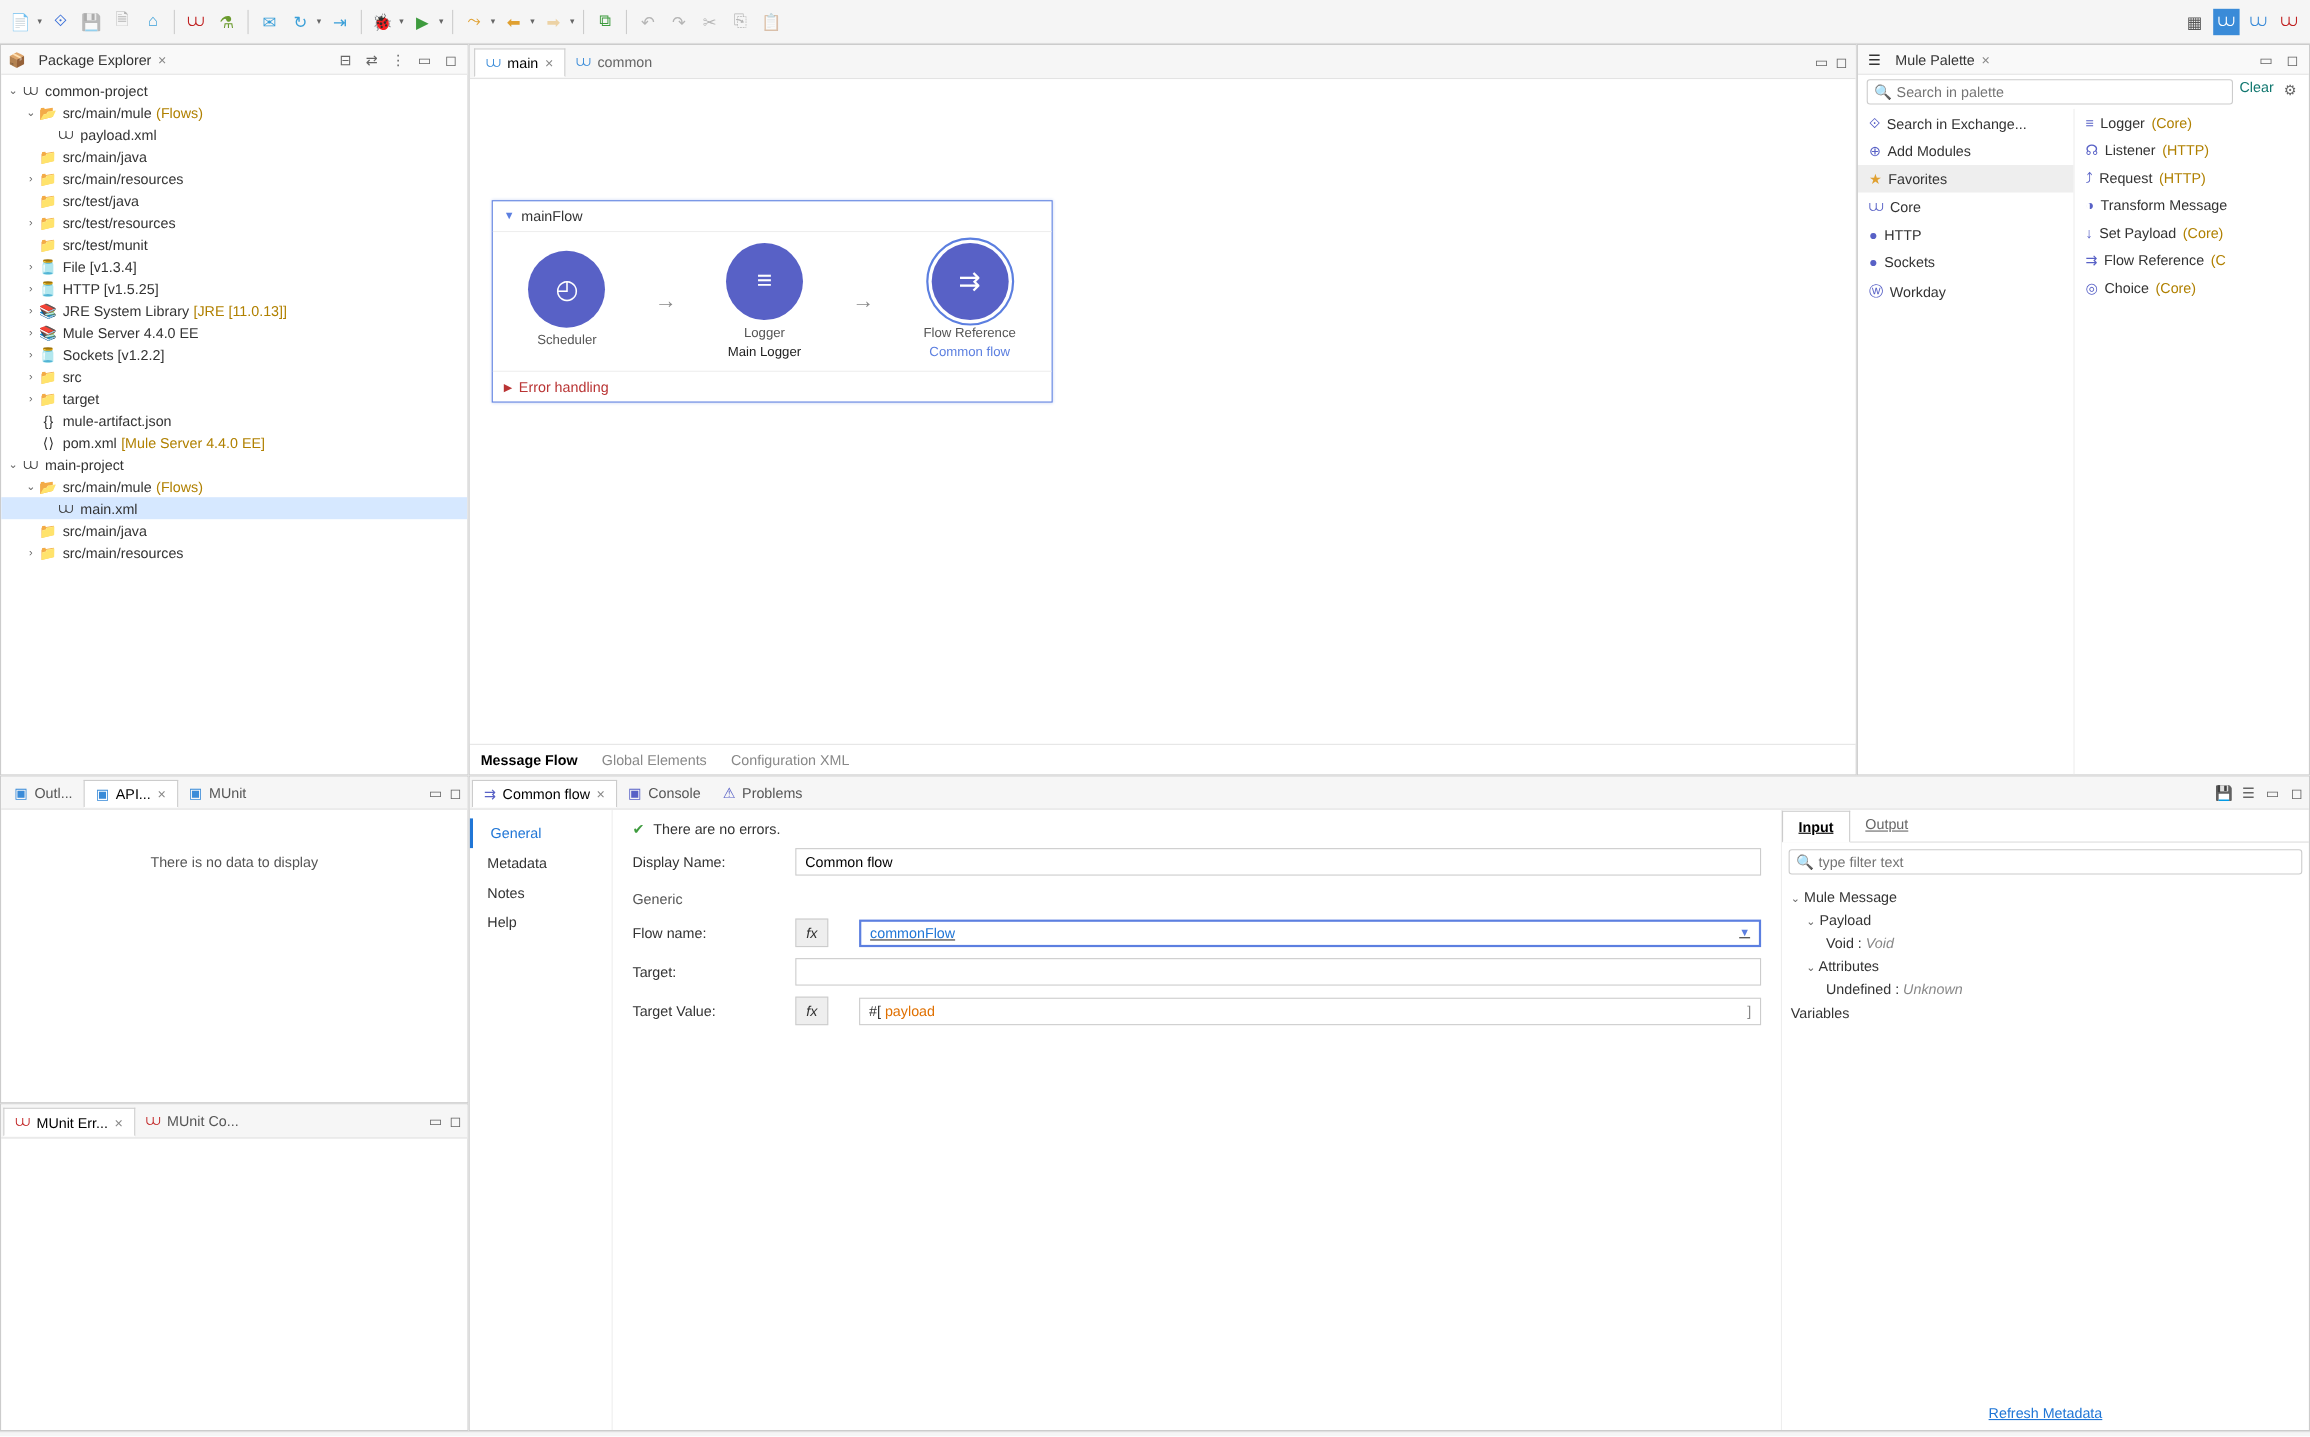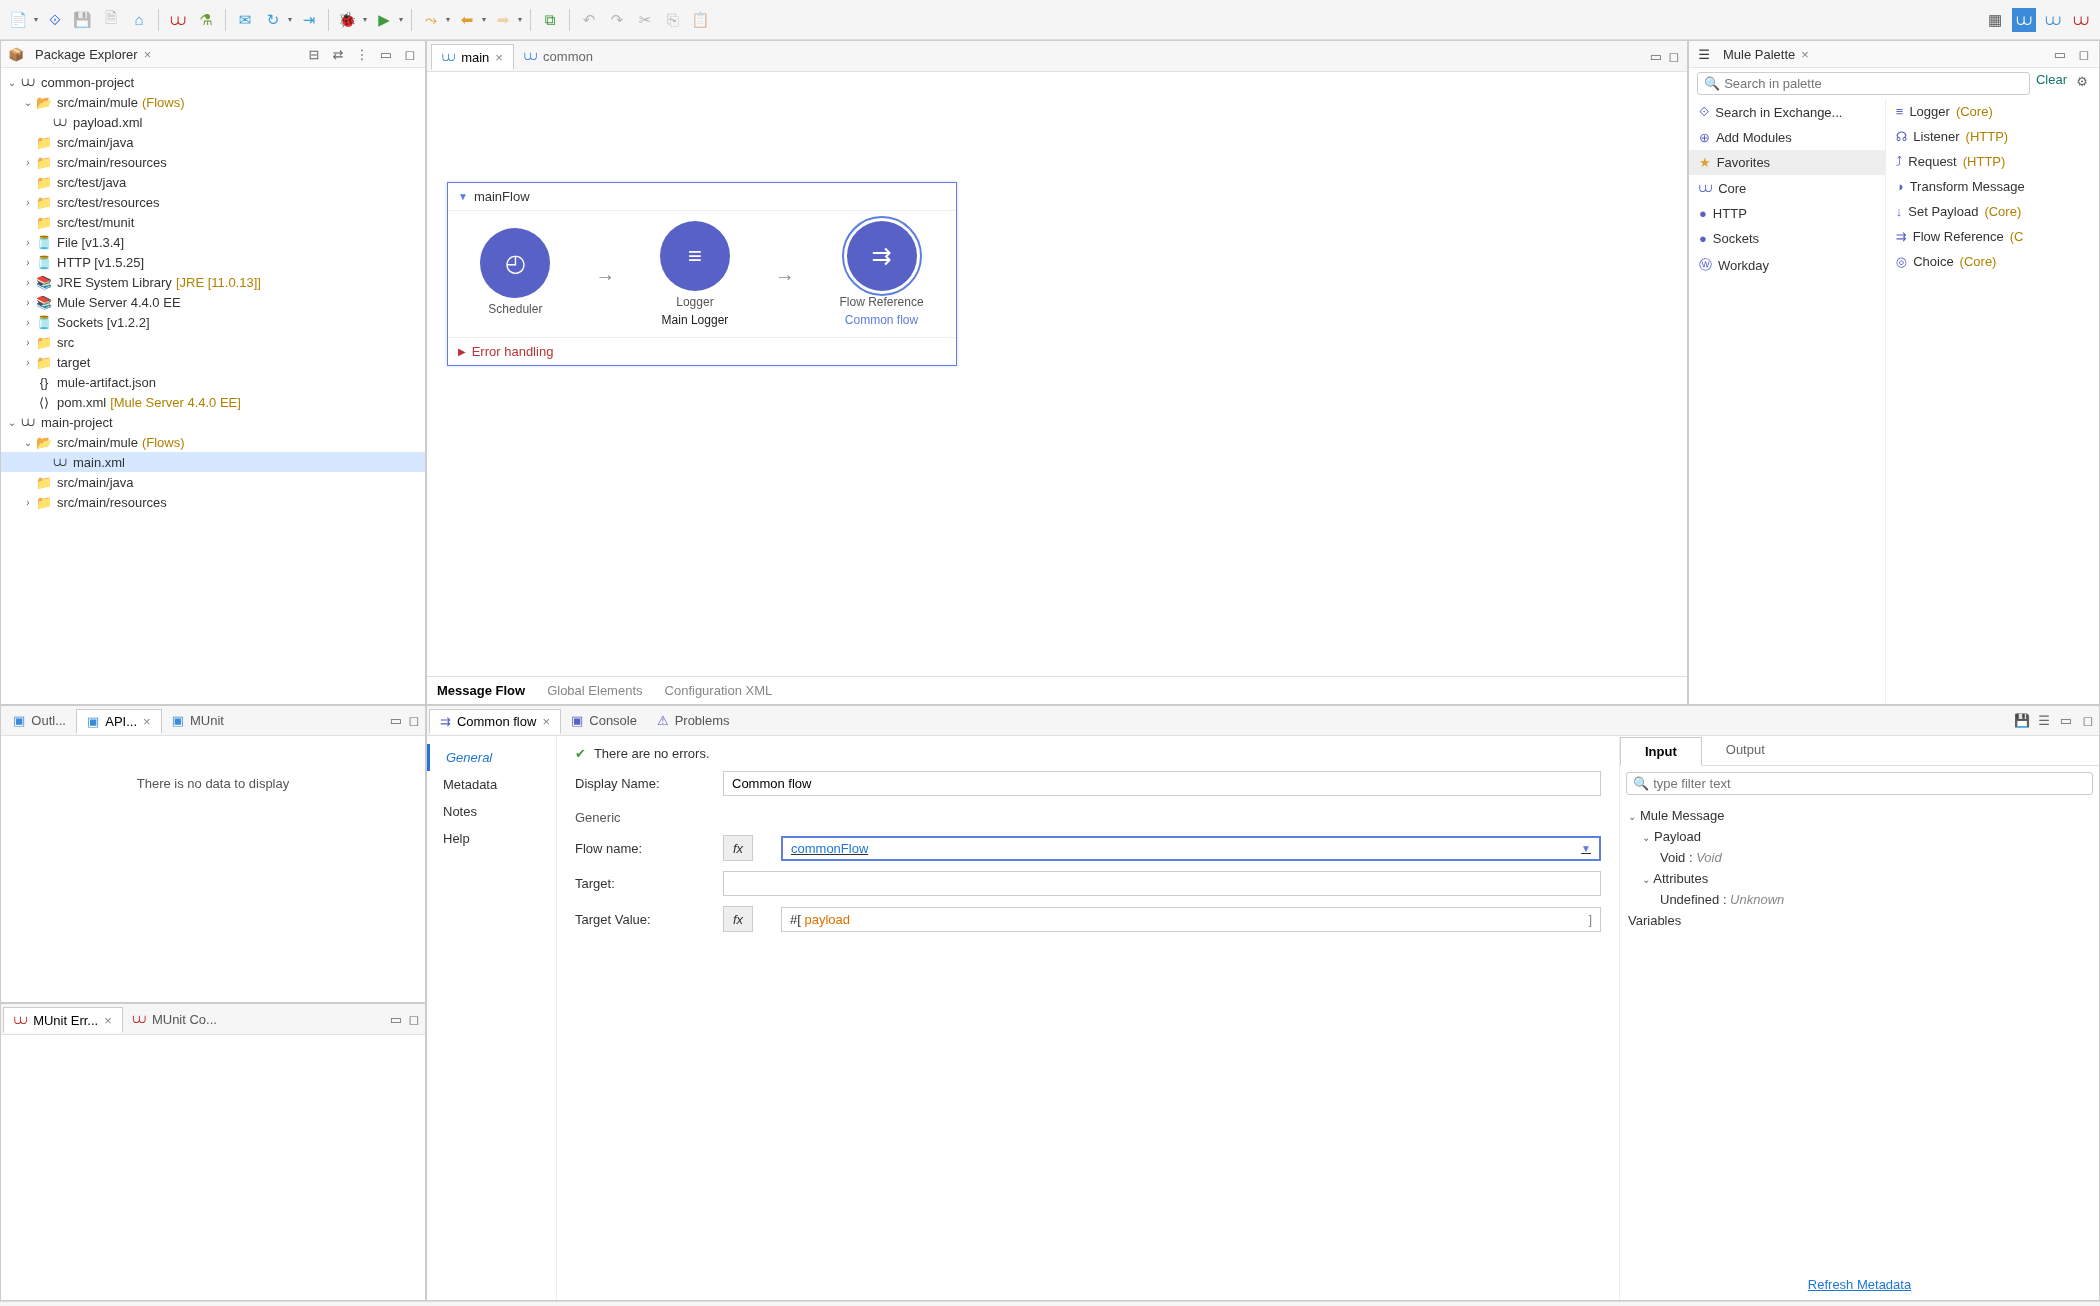--- a/index.html
+++ b/index.html
@@ -59,33 +59,33 @@
 
 .sub-tabstrip{display:flex; align-items:center; background:#f6f6f6; border-bottom:1px solid #e1e1e1; padding:2px;}
 .subtab{padding:4px 10px; cursor:pointer; color:#555; display:flex; align-items:center; gap:6px;}
 .subtab.active{background:#fff; border:1px solid #ccc; border-bottom:1px solid #fff; color:#000; position:relative; top:1px;}
 .nodata{text-align:center; color:#555; padding:40px 0;}
 
 .btabs{display:flex; align-items:center; background:#f6f6f6; border-bottom:1px solid #e1e1e1; gap:4px; padding:2px;}
 .props-body{display:flex; flex:1;}
 .props-left{width:130px; border-right:1px solid #eee; padding:8px 0;}
 .pl-item{padding:6px 16px; cursor:pointer;}
-.pl-item.active{color:#2076d6; border-left:3px solid #2076d6;font-style:italic;}
+.pl-item.active{color:#2076d6; border-left:3px solid #2076d6;}
 .props-center{flex:1; padding:10px 18px;}
 .status-row{display:flex; align-items:center; gap:8px; margin-bottom:10px;}
 .form-row{display:flex; align-items:center; gap:28px; margin:10px 0;}
 .form-label{width:120px;}
 .text-input{flex:1; border:1px solid #ccc; padding:4px 8px; background:#fff;}
 .fx-btn{width:30px; height:26px; background:#eee; border:1px solid #ccc; display:inline-flex; align-items:center; justify-content:center; font-style:italic; cursor:pointer;}
 .highlight-input{border:2px solid #5c7fe0; padding:3px 8px; background:#fff; flex:1; display:flex; align-items:center; justify-content:space-between;text-decoration:underline;}
 .hi-dd{color:#5c7fe0; font-size:10px;}
 .section-hdr{color:#555; margin:14px 0 6px;}
 .props-right{width:480px; border-left:1px solid #eee; display:flex; flex-direction:column;}
 .io-tabs{display:flex; border-bottom:1px solid #ddd;}
-.io-tab{padding:6px 24px; cursor:pointer; color:#666;}
+.io-tab{padding:6px 14px; cursor:pointer; color:#666;text-decoration:underline;}
 .io-tab.active{background:#fff; border:1px solid #ccc; border-bottom:1px solid #fff; font-weight:600; color:#000; position:relative; top:1px;}
 .io-search{padding:6px;}
 .io-tree{flex:1; padding:4px;}
 .io-item{padding:3px 4px;}
 .io-in1{padding-left:18px;}.io-in2{padding-left:36px;}
 .italic{color:#888; font-style:italic;}
 .refresh-link{text-align:center; padding:8px; color:#2076d6; text-decoration:underline; cursor:pointer;}
 .payload-expr{color:#e07000;}
 </style>
 </head>

